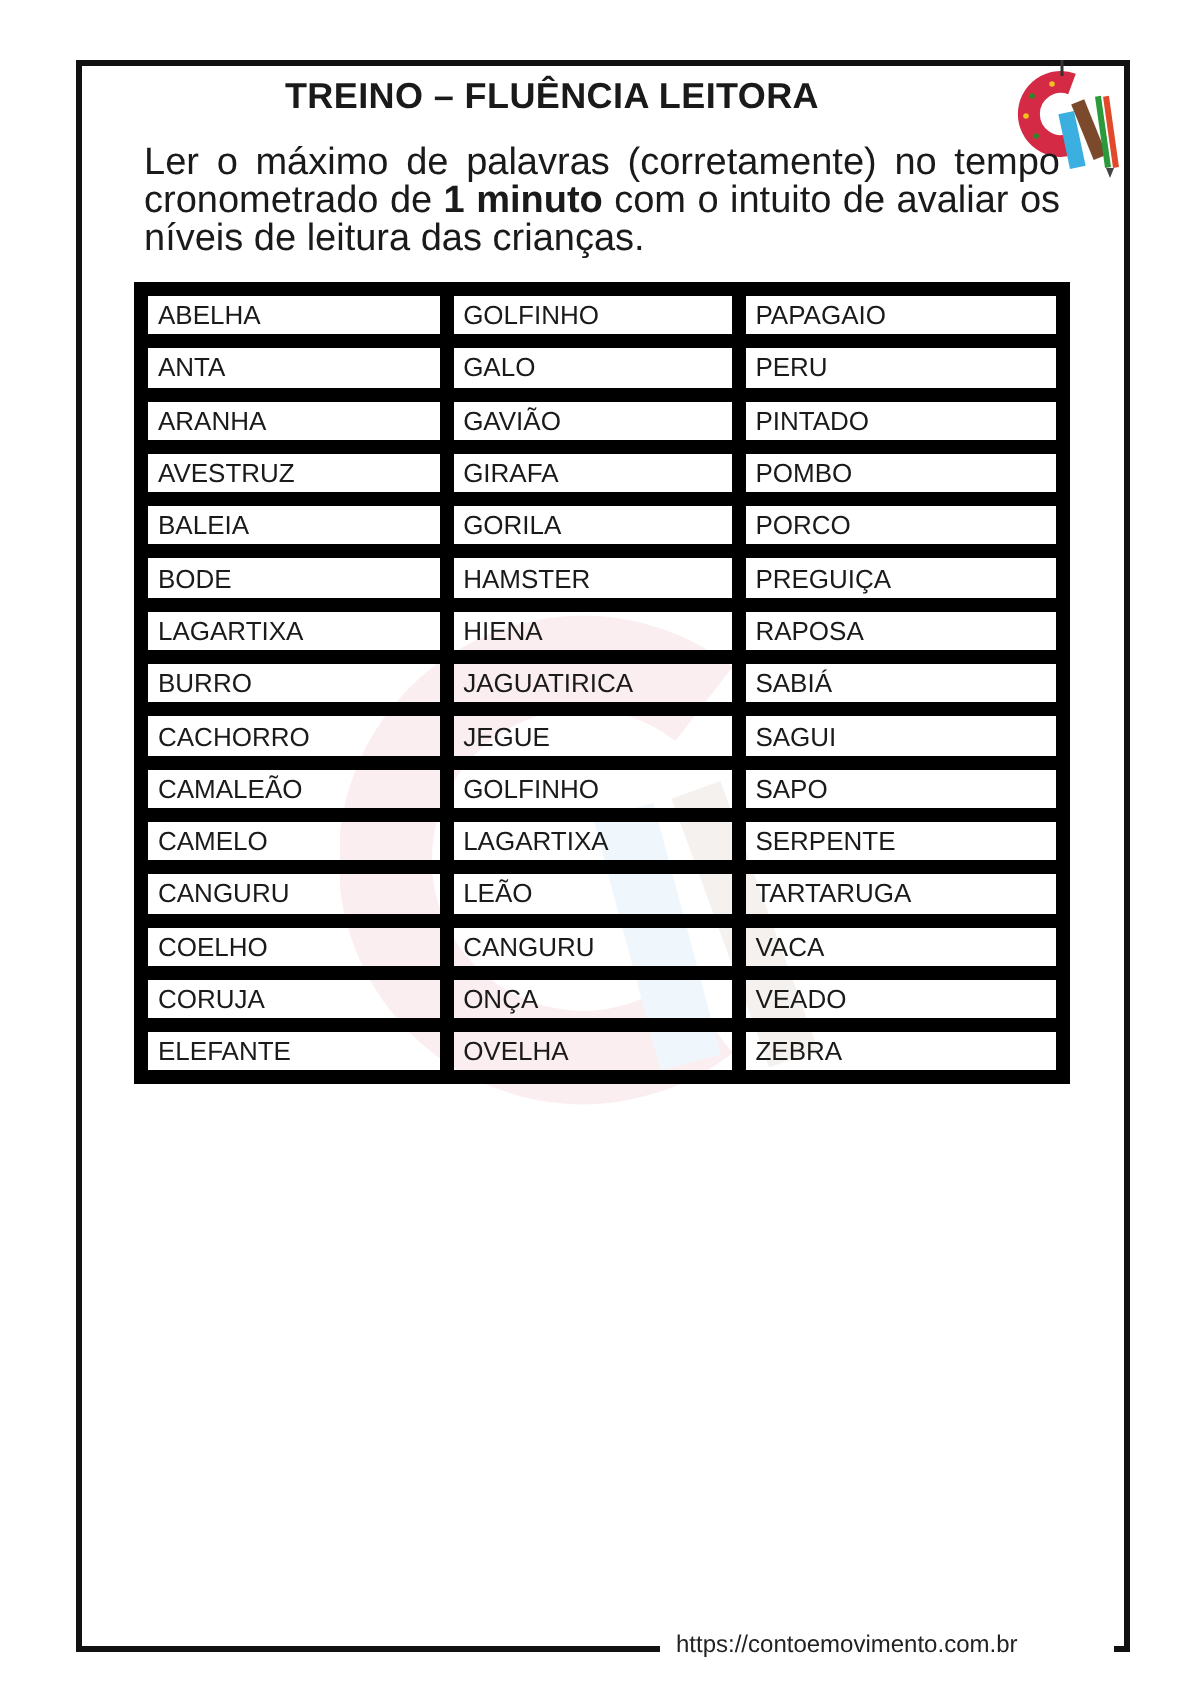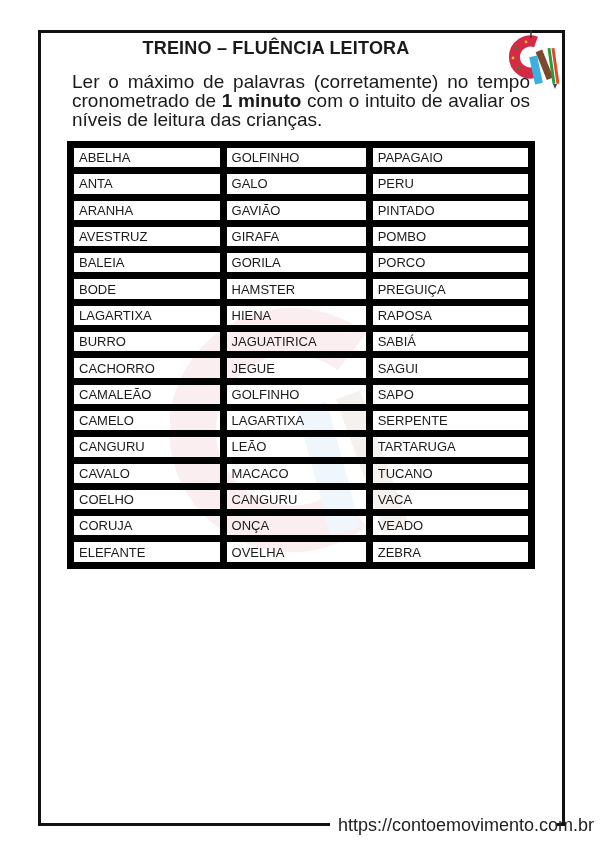--- a/index.html
+++ b/index.html
@@ -9,21 +9,21 @@
   .frame-bottom-right { position:absolute; left:557px; top:823px; width:5px; height:3px; background:#111; }
   .title { position:absolute; left:38px; width:476px; top:38px; text-align:center; font-weight:bold; font-size:18px; letter-spacing:0.2px; }
   .intro { position:absolute; left:72px; top:72px; width:458px; font-size:19px; line-height:19px; text-align:justify; }
   .intro b { font-weight:bold; }
   .logo { position:absolute; left:502px; top:28px; width:60px; height:62px; }
   table.words { position:absolute; left:67px; top:141px; width:468px; border-collapse:collapse; }
   table.words td { border:7px solid #000000; height:26.3px; padding:0 0 0 5px; font-size:13px; vertical-align:middle; box-sizing:border-box; }
   table.words td.c1 { width:155px; }
   table.words td.c2 { width:148px; }
   table.words td.c3 { width:165px; }
-  .footer-url { position:absolute; left:338px; top:815px; font-size:18px; color:#222; }
+  .footer-url { position:absolute; left:338px; top:815px; font-size:12px; color:#222; }
   .watermark { position:absolute; left:170px; top:300px; width:260px; height:260px; opacity:0.07; pointer-events:none; }
 </style>
 </head>
 <body>
 
 <div class="frame"></div>
 <div class="frame-bottom-left"></div>
 <div class="frame-bottom-right"></div>
 
 <svg class="watermark" viewBox="0 0 100 100">
@@ -106,25 +106,20 @@
         <td class="c1">CAMELO</td>
         <td class="c2">LAGARTIXA</td>
         <td class="c3">SERPENTE</td>
       </tr>
       <tr>
         <td class="c1">CANGURU</td>
         <td class="c2">LEÃO</td>
         <td class="c3">TARTARUGA</td>
       </tr>
       <tr>
-        <td class="c1">CAVALO</td>
-        <td class="c2">MACACO</td>
-        <td class="c3">TUCANO</td>
-      </tr>
-      <tr>
         <td class="c1">COELHO</td>
         <td class="c2">CANGURU</td>
         <td class="c3">VACA</td>
       </tr>
       <tr>
         <td class="c1">CORUJA</td>
         <td class="c2">ONÇA</td>
         <td class="c3">VEADO</td>
       </tr>
       <tr>

